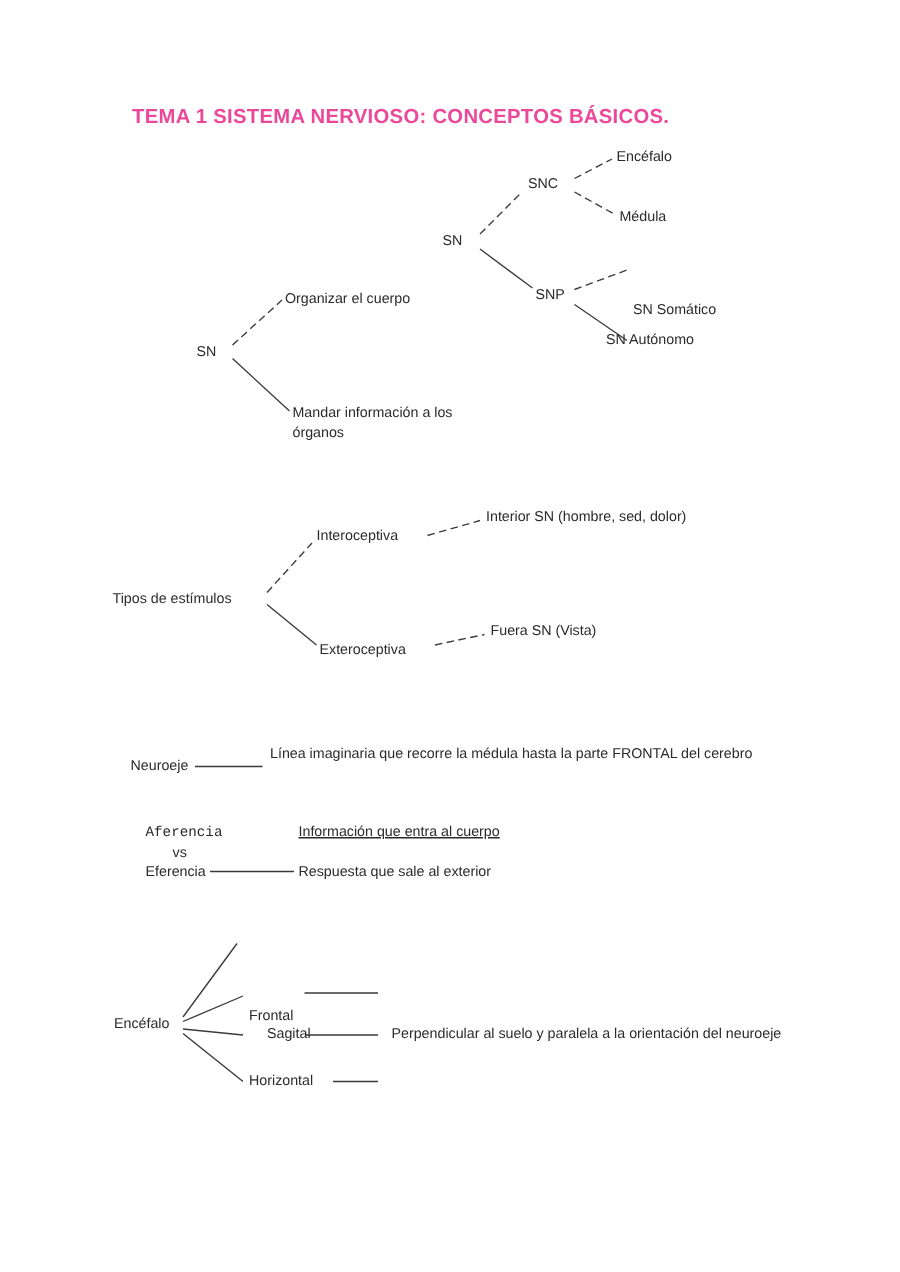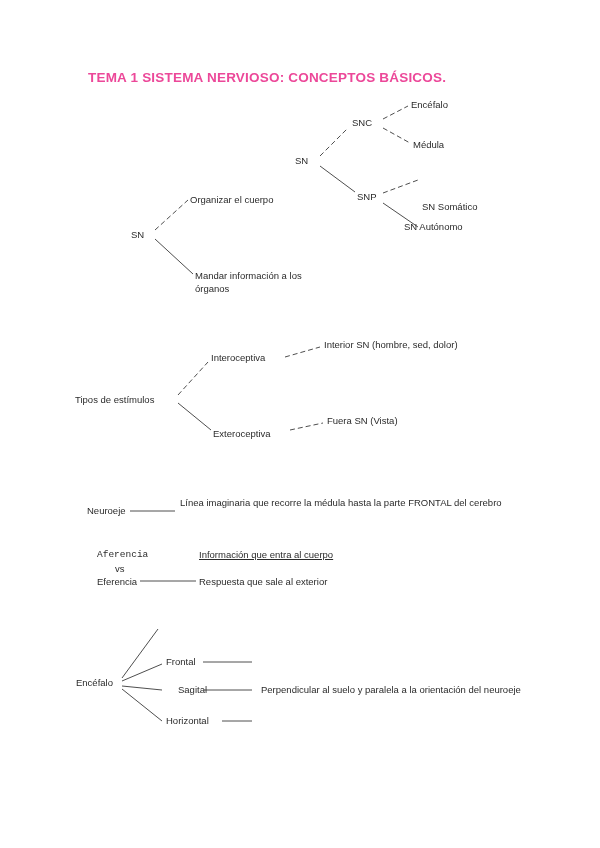--- a/index.html
+++ b/index.html
@@ -117,20 +117,20 @@
   <div class="node wrap" style="left:180px; top:497px; width:325px;">Línea imaginaria que recorre la médula hasta la parte FRONTAL del cerebro</div>
 
   <div class="node" style="left:97px; top:549px;font-family:Liberation Mono, monospace;">Aferencia</div>
   <div class="node" style="left:115px; top:563px;">vs</div>
   <div class="node" style="left:97px; top:576px;">Eferencia</div>
   <div class="node" style="left:199px; top:549px;text-decoration:underline;">Información que entra al cuerpo</div>
   <div class="node" style="left:199px; top:576px;">Respuesta que sale al exterior</div>
 
   <div class="node" style="left:76px; top:677px;">Encéfalo</div>
 
-  <div class="node" style="left:166px; top:656px;">Frontal</div>
+  <div class="node" style="left:166px; top:672px;">Frontal</div>
 
   <div class="node" style="left:178px; top:684px;">Sagital</div>
   <div class="node" style="left:261px; top:684px;">Perpendicular al suelo y paralela a la orientación del neuroeje</div>
 
   <div class="node" style="left:166px; top:715px;">Horizontal</div>
 
 </div>
 
 </body></html>

